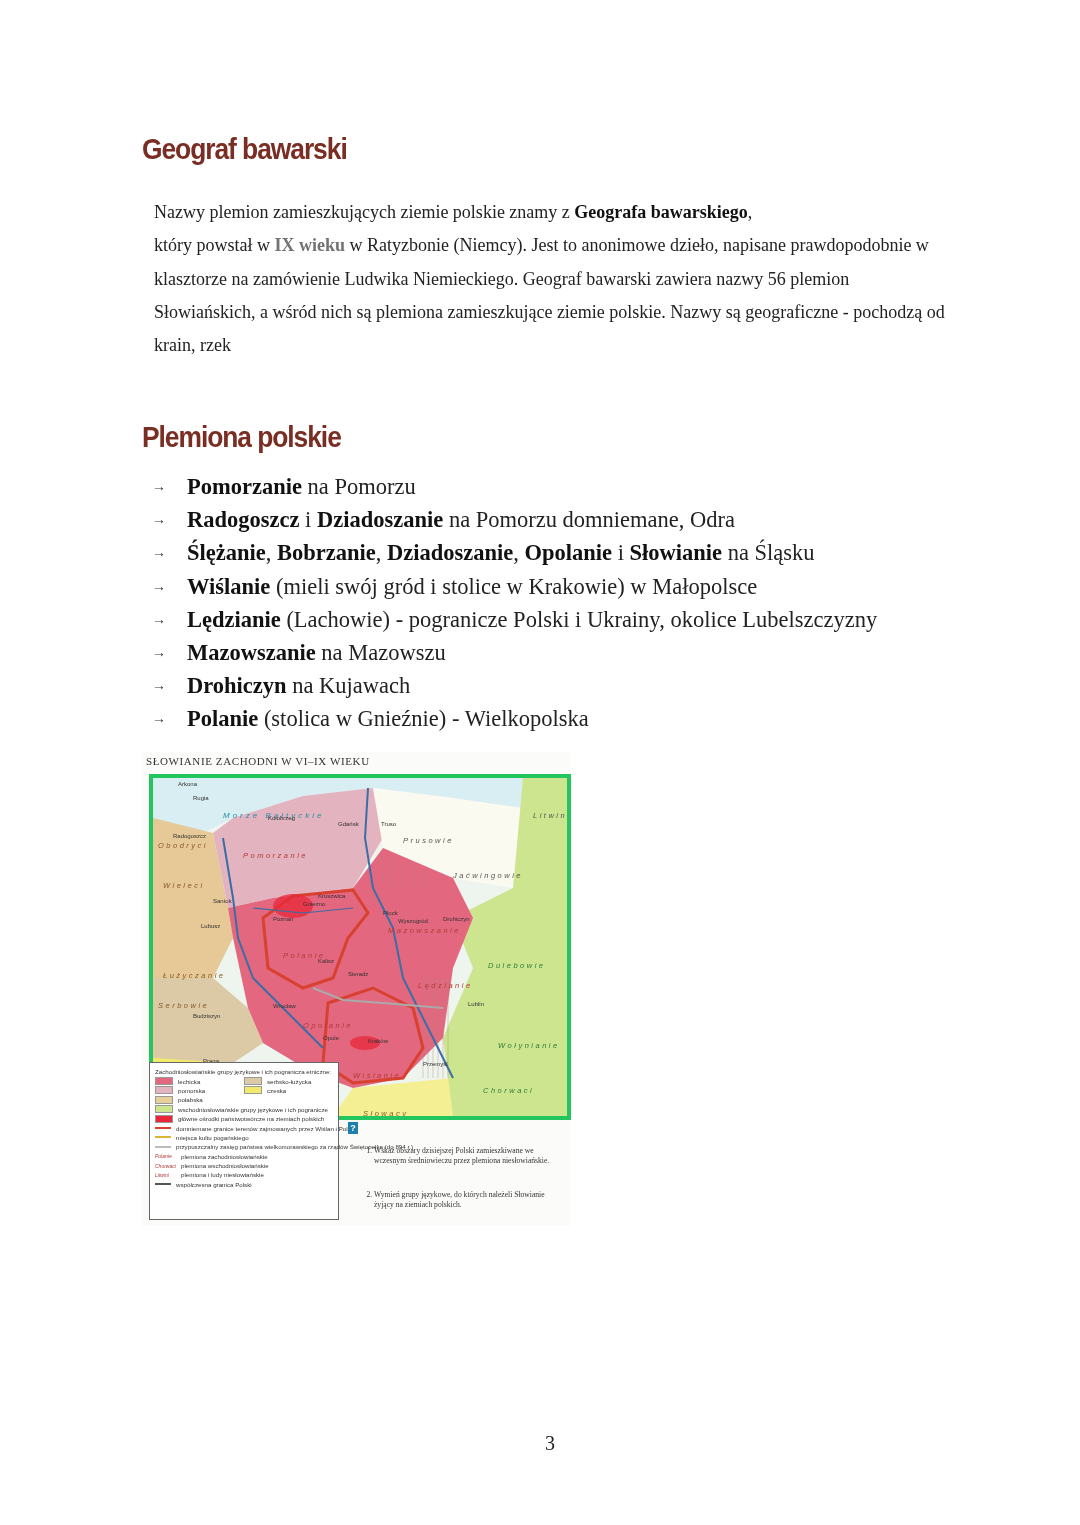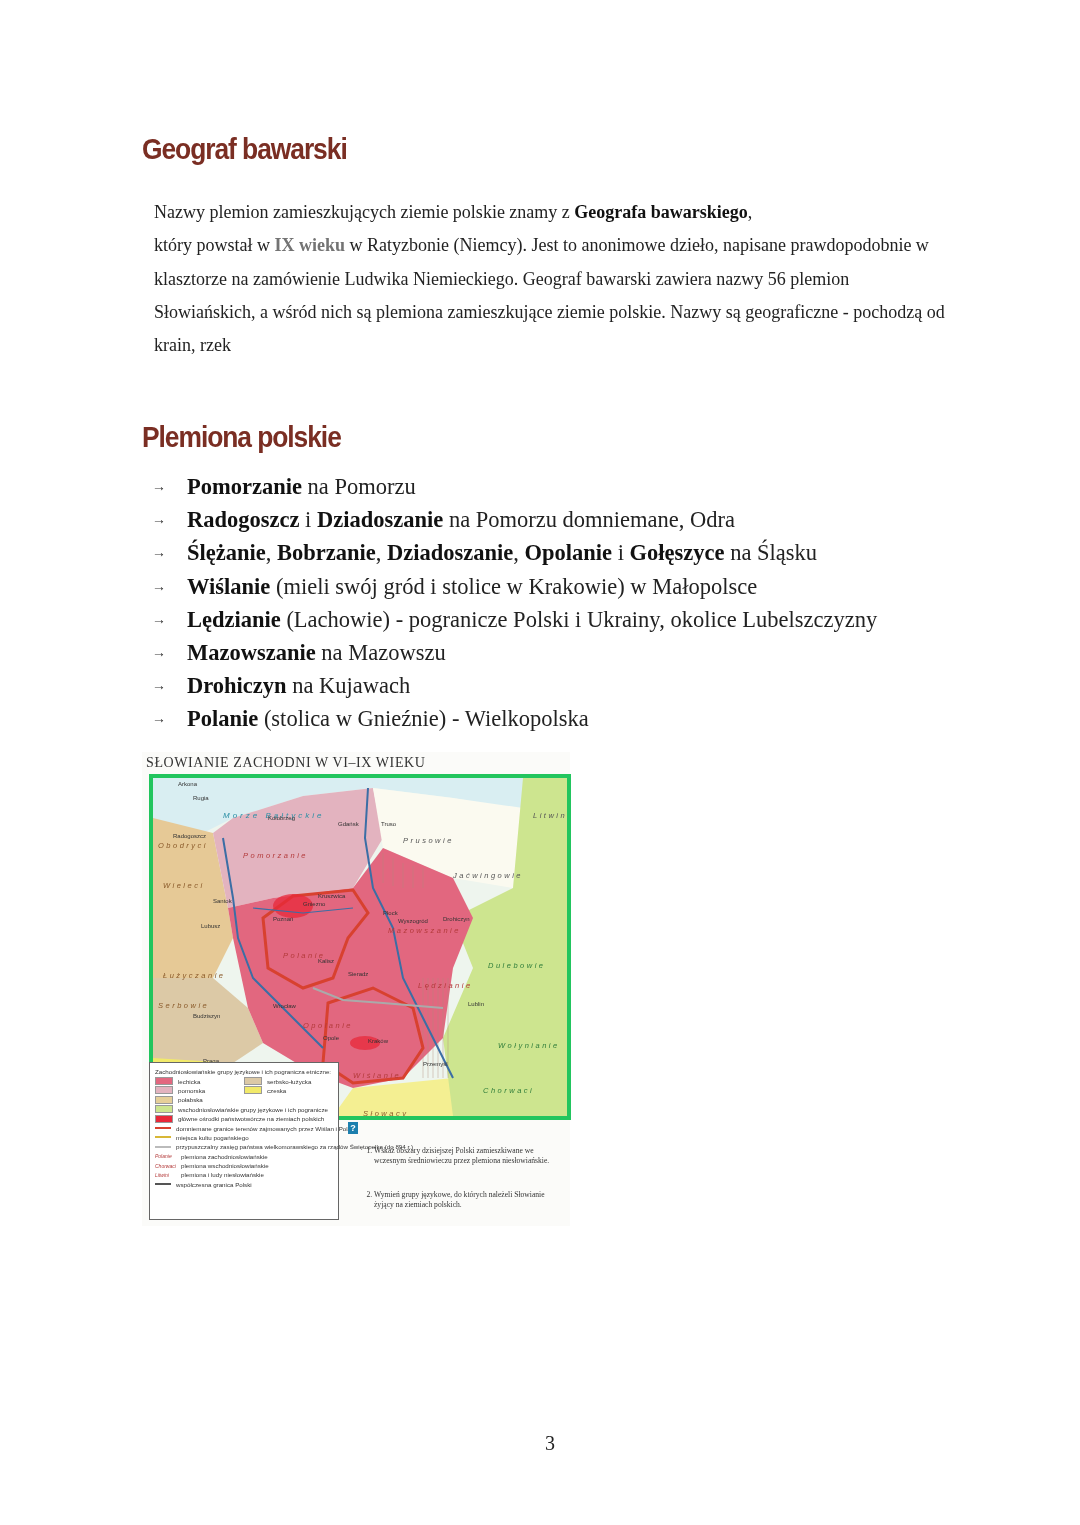--- a/index.html
+++ b/index.html
@@ -19,21 +19,21 @@
   .para .accent { color: #737373; font-weight: 700; }
 
   ul.tribes { position: absolute; left: 130px; top: 470px; margin: 0; padding: 0; list-style: none; width: 820px; }
   ul.tribes li { position: relative; height: 33.2px; line-height: 33.2px; padding-left: 45px;
     font-family: "Liberation Serif", "DejaVu Serif", serif; font-size: 22.5px; color: #222; white-space: nowrap; }
   ul.tribes li .arrow { position: absolute; left: 10px; top: 0; font-size: 14px; color: #333; }
   ul.tribes li b { color: #111; }
 
   .map-figure { position: absolute; left: 130px; top: 752px; width: 428px; height: 474px; background: #fbfbf9; }
   .map-title { position: absolute; left: 4px; top: 3px; font-family: "Liberation Serif", serif;
-    font-size: 14px; letter-spacing: 0.6px; color: #333; }
+    font-size: 11px; letter-spacing: 0.6px; color: #333; }
   .map-frame { position: absolute; left: 7px; top: 22px; width: 414px; height: 338px;
     border: 4px solid #22c55e; overflow: hidden; background: #8b5cf6; }
   .map-frame svg { display: block; }
   .legend { position: absolute; left: 7px; top: 310px; width: 190px; height: 158px;
     background: #fff; border: 1px solid #666; font-family: "Liberation Sans", sans-serif;
     font-size: 6.2px; color: #333; padding: 4px 5px; box-sizing: border-box; }
   .legend .lrow { display: flex; align-items: center; height: 9.4px; white-space: nowrap; }
   .legend .sw { width: 16px; height: 6px; margin-right: 5px; border: 1px solid #999; flex: 0 0 auto; }
   .legend .two { display: flex; }
   .legend .two .lrow { width: 90px; }
@@ -58,21 +58,21 @@
 
   <h2 class="heading" id="h1">Geograf bawarski</h2>
 
   <p class="para"><span>Nazwy plemion zamieszkujących ziemie polskie znamy z </span><b>Geografa bawarskiego</b><span>,</span><br><span>który powstał w </span><span class="accent">IX wieku</span><span> w Ratyzbonie (Niemcy). Jest to anonimowe dzieło, napisane prawdopodobnie w klasztorze na zamówienie Ludwika Niemieckiego. Geograf bawarski zawiera nazwy 56 plemion Słowiańskich, a wśród nich są plemiona zamieszkujące ziemie polskie. Nazwy są geograficzne - pochodzą od krain, rzek</span></p>
 
   <h2 class="heading" id="h2">Plemiona polskie</h2>
 
   <ul class="tribes" id="tribe-list">
       <li><span class="arrow">→</span><b>Pomorzanie</b><span> na Pomorzu</span></li>
       <li><span class="arrow">→</span><b>Radogoszcz</b><span> i </span><b>Dziadoszanie</b><span> na Pomorzu domniemane, Odra</span></li>
-      <li><span class="arrow">→</span><b>Ślężanie</b><span>, </span><b>Bobrzanie</b><span>, </span><b>Dziadoszanie</b><span>, </span><b>Opolanie</b><span> i </span><b>Gołęszyce</b><span> na Śląsku</span></li>
+      <li><span class="arrow">→</span><b>Ślężanie</b><span>, </span><b>Bobrzanie</b><span>, </span><b>Dziadoszanie</b><span>, </span><b>Opolanie</b><span> i </span><b>Słowianie</b><span> na Śląsku</span></li>
       <li><span class="arrow">→</span><b>Wiślanie</b><span> (mieli swój gród i stolice w Krakowie) w Małopolsce</span></li>
       <li><span class="arrow">→</span><b>Lędzianie</b><span> (Lachowie) - pogranicze Polski i Ukrainy, okolice Lubelszczyzny</span></li>
       <li><span class="arrow">→</span><b>Mazowszanie</b><span> na Mazowszu</span></li>
       <li><span class="arrow">→</span><b>Drohiczyn</b><span> na Kujawach</span></li>
       <li><span class="arrow">→</span><b>Polanie</b><span> (stolica w Gnieźnie) - Wielkopolska</span></li>
     </ul>
 
   <div class="map-figure">
     <div class="map-title">SŁOWIANIE ZACHODNI W VI–IX WIEKU</div>
     <div class="map-frame">

